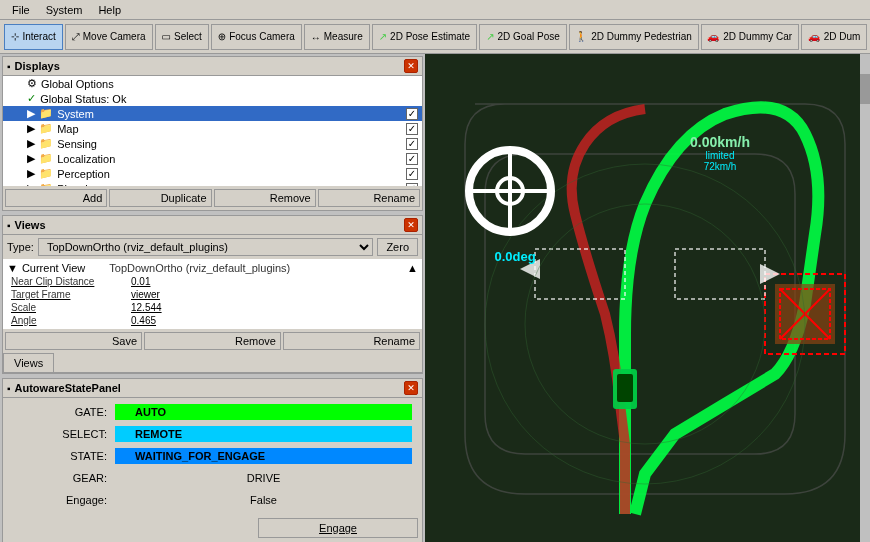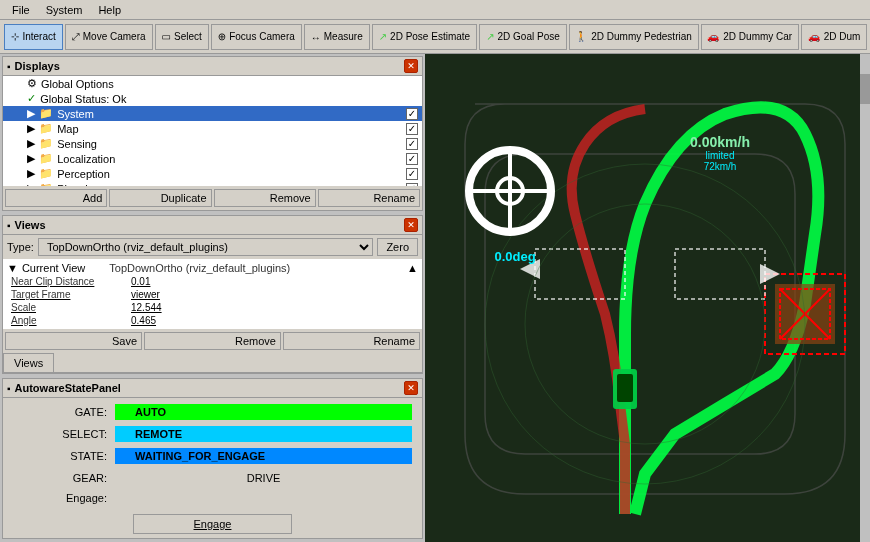--- a/index.html
+++ b/index.html
@@ -55,21 +55,21 @@
     .state-panel { border: 1px solid #999; margin: 2px; background: #d4d0c8; }
     .state-grid { display: grid; grid-template-columns: 100px 1fr; gap: 2px; padding: 4px 8px; }
     .state-label { text-align: right; padding: 2px 4px; font-size: 11px; display: flex; align-items: center; justify-content: flex-end; }
     .state-value { padding: 2px; }
     .state-box { text-align: left; padding: 2px 20px; font-size: 11px; font-weight: bold; }
     .state-box.green { background: #00ff00; color: black; }
     .state-box.cyan { background: #00ccff; color: black; }
     .state-box.blue { background: #0088ff; color: black; }
     .state-text { text-align: center; padding: 2px 4px; font-size: 11px; }
     
-    .engage-row { display: flex; justify-content: center; padding: 4px; text-decoration: underline; }
+    .engage-row { display: flex; justify-content: flex-end; padding: 4px; text-decoration: underline; }
     .engage-btn { background: #d4d0c8; border: 1px solid #999; padding: 3px 60px; cursor: pointer; font-size: 11px; }
     
     
     .right-panel { flex: 1; background: #1a2a1a; position: relative; overflow: hidden; }
     
     
     .steering-wheel { position: absolute; top: 92px; left: 40px; width: 100px; height: 100px; }
     .sw-outer { width: 90px; height: 90px; border-radius: 50%; border: 8px solid white; position: relative; display: flex; align-items: center; justify-content: center; }
     .sw-inner { width: 30px; height: 30px; border-radius: 50%; border: 4px solid white; background: transparent; }
     .sw-spoke-h { position: absolute; width: 100%; height: 4px; background: white; top: 50%; transform: translateY(-50%); }
@@ -288,20 +288,23 @@
         </div>
         <div class="state-label">STATE:</div>
         <div class="state-value">
           <div class="state-box blue">WAITING_FOR_ENGAGE</div>
         </div>
         <div class="state-label">GEAR:</div>
         <div class="state-value">
           <div class="state-text">DRIVE</div>
         </div>
         <div class="state-label">Engage:</div>
+        <div class="state-value">
+          <div class="state-text">False</div>
+        </div>
       </div>
       <div class="engage-row">
         <button class="engage-btn">Engage</button>
       </div>
 
     </div>
   </div>
 
   <div class="right-panel">
 

